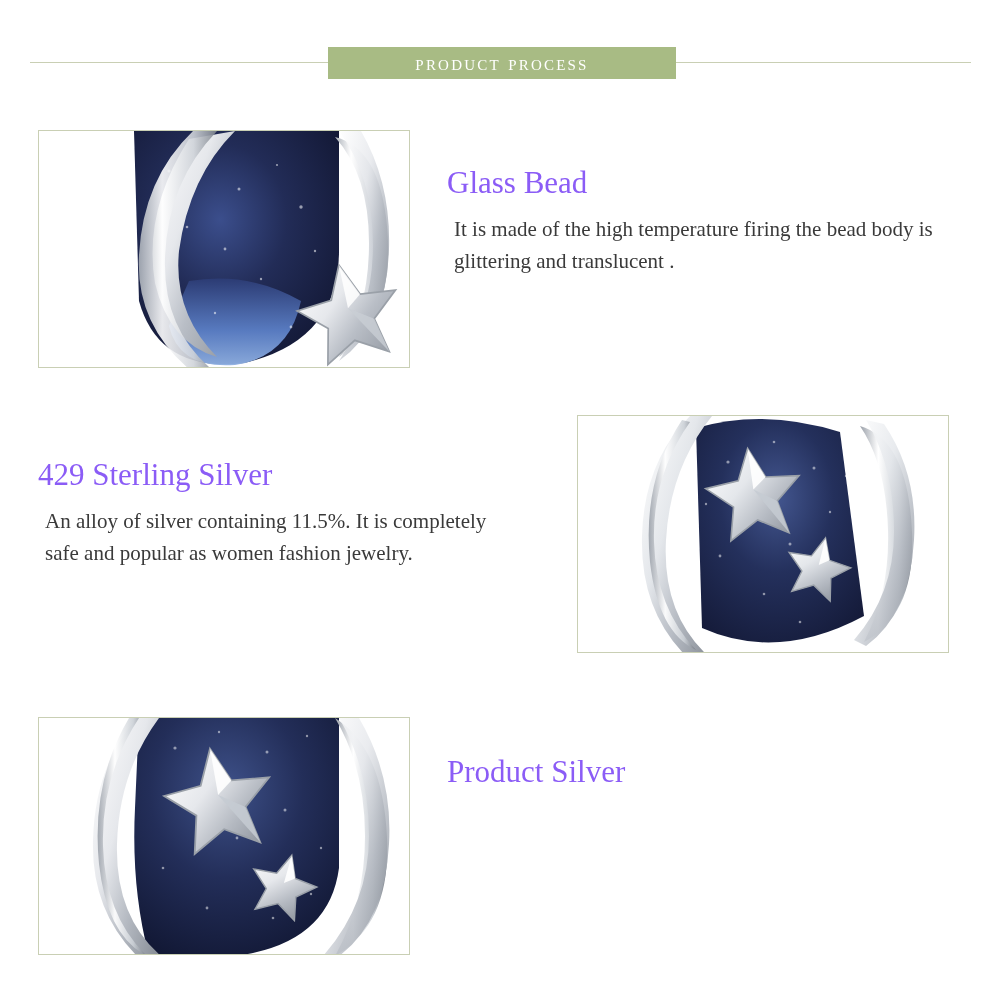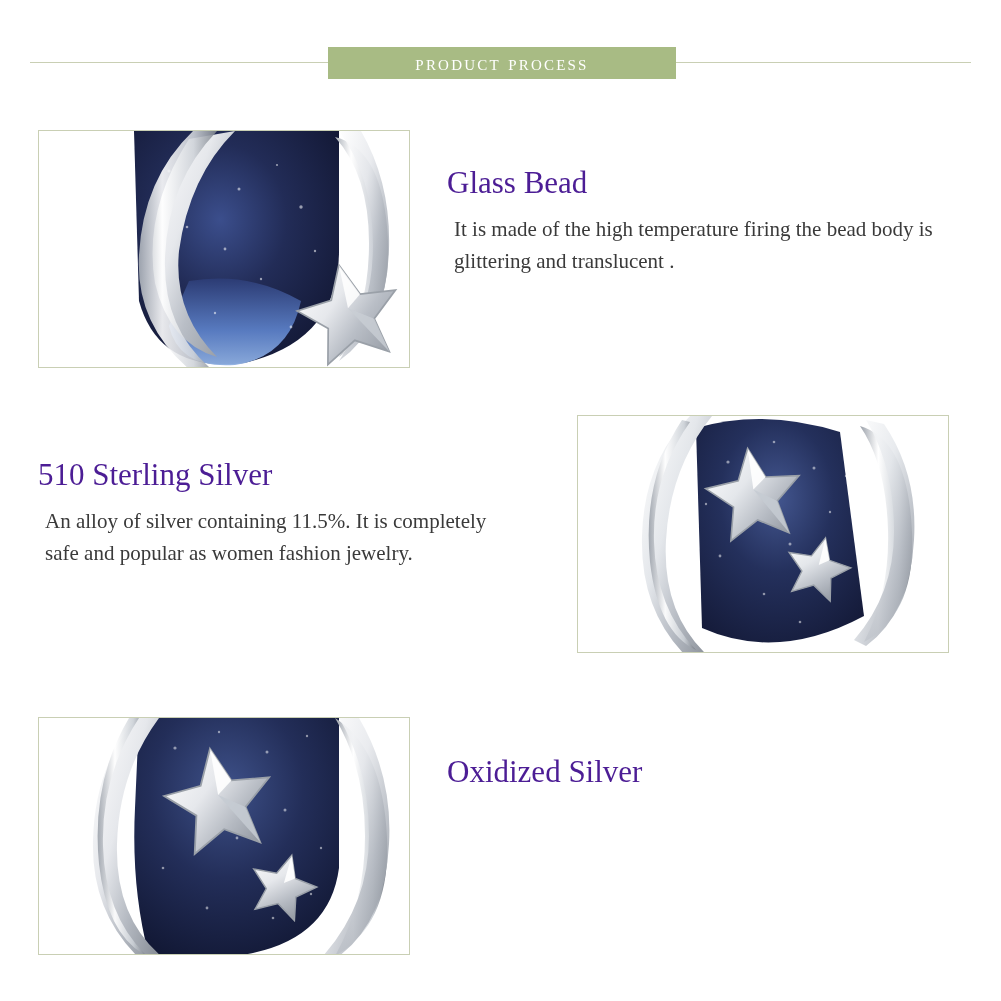--- a/index.html
+++ b/index.html
@@ -71,21 +71,21 @@
   
   .charm-wrap { position: absolute; inset: 0; }
 
   
   .block { position: absolute; }
   .block h2 {
     margin: 0 0 14px 0;
     font-family: "Liberation Serif", serif;
     font-weight: 400;
     font-size: 31px;
-    color: #4c1d95;
+    color: #8b5cf6;
     line-height: 1.1;
   }
   .block p {
     margin: 7px;
     font-family: "Liberation Serif", serif;
     font-size: 21px;
     line-height: 1.52;
     color: #3a3a3a;
   }
   .block-1 { left: 447px; top: 166px; width: 500px; }
@@ -165,21 +165,21 @@
       </svg>
     </div>
   </div>
 
   <div class="block block-1">
     <h2>Glass Bead</h2>
     <p>It is made of the high temperature firing the bead body is glittering and translucent .</p>
   </div>
 
   <div class="block block-2">
-    <h2>510 Sterling Silver</h2>
+    <h2>429 Sterling Silver</h2>
     <p>An alloy of silver containing 11.5%. It is completely safe and popular as women fashion jewelry.</p>
   </div>
 
   <div class="photo photo-2">
     <div class="charm-wrap">
       <svg viewBox="0 0 372 238" width="372" height="238" preserveAspectRatio="none">
         <defs>
           <radialGradient id="g2glass" cx="48%" cy="35%" r="75%">
             <stop offset="0%" stop-color="#43568f"></stop>
             <stop offset="45%" stop-color="#24305c"></stop>
@@ -290,16 +290,16 @@
 
         <g transform="translate(244,168) scale(1.6) rotate(16)">
           <path d="M0,-20 L6.0,-6.6 L20.5,-5.2 L9.6,4.4 L12.8,18.8 L0,11.4 L-12.8,18.8 L-9.6,4.4 L-20.5,-5.2 L-6.0,-6.6 Z" fill="url(#g3sil)" stroke="#9aa0a8" stroke-width="0.9"></path>
           <path d="M0,-20 L6.0,-6.6 L0,-2 Z" fill="#ffffff" opacity="0.9"></path>
         </g>
       </svg>
     </div>
   </div>
 
   <div class="block block-3">
-    <h2>Oxidized Silver</h2>
+    <h2>Product Silver</h2>
   </div>
 
 </div>
 
 </body></html>

